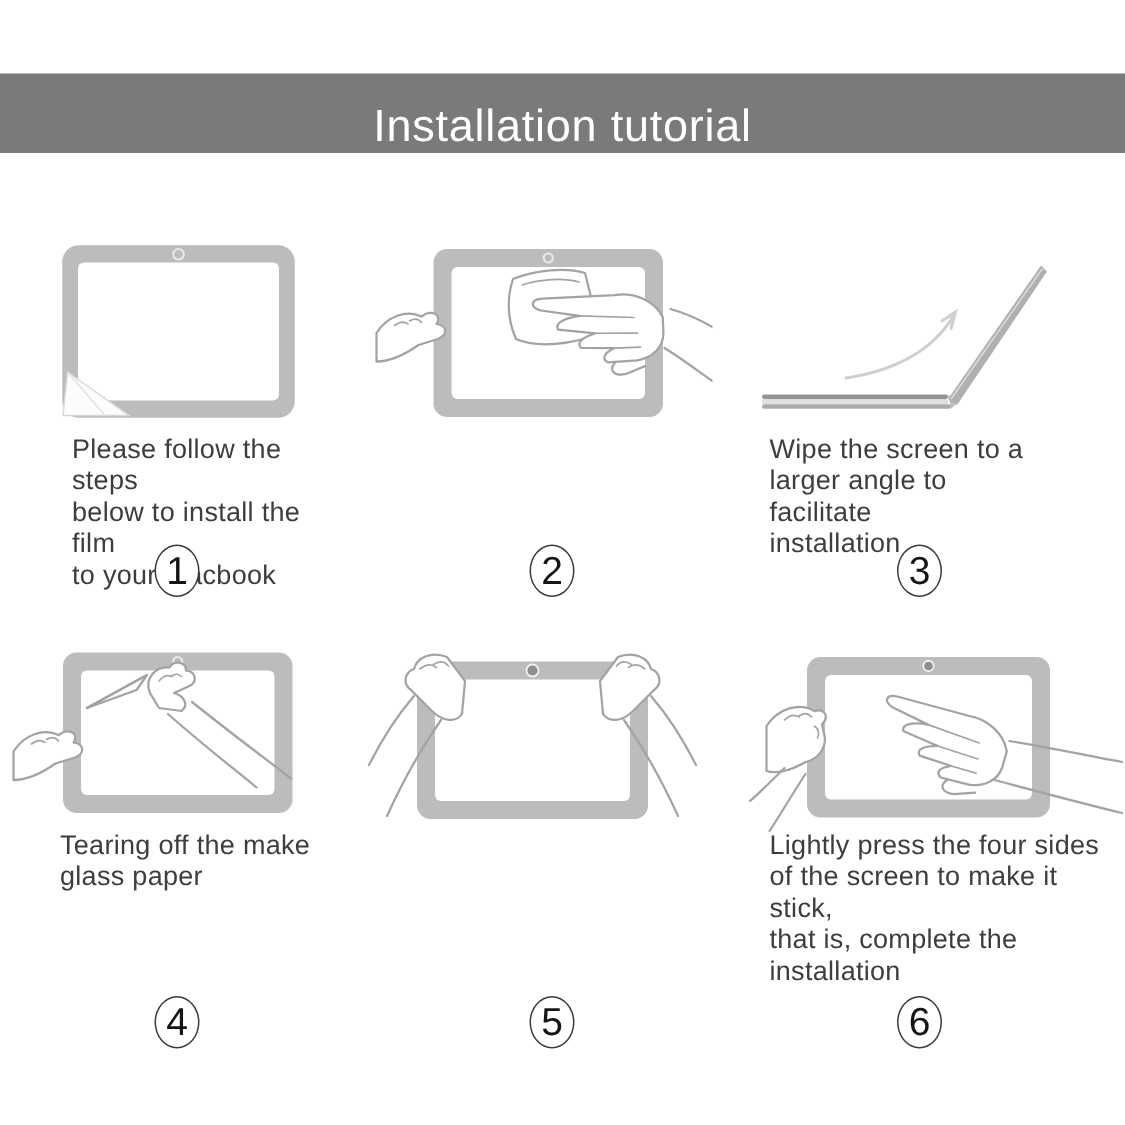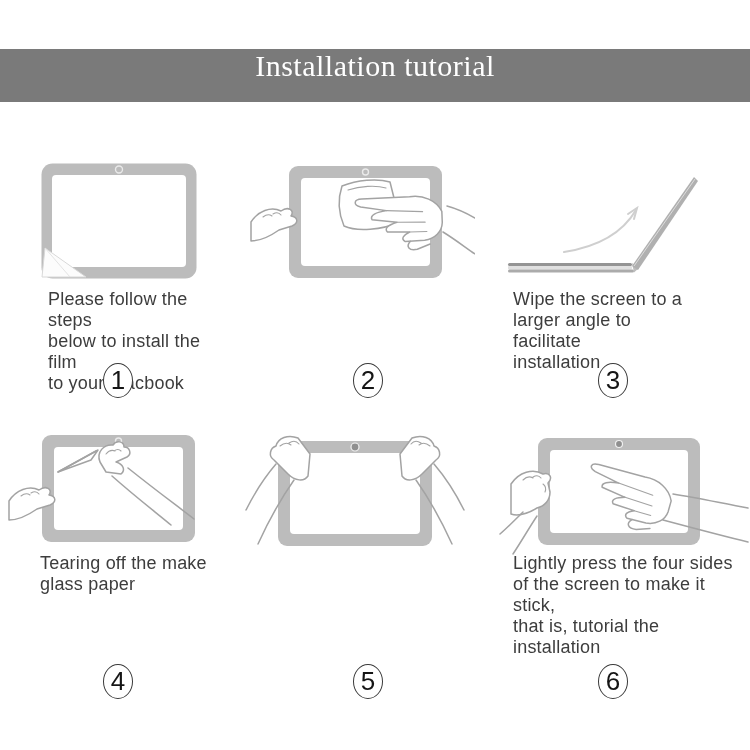--- a/index.html
+++ b/index.html
@@ -10,21 +10,21 @@
     --caption-color:#3d3d3d;
     --page-bg:#ffffff;
   }
   html,body{margin:0;padding:0;background:var(--page-bg);}
   #canvas{
     position:relative;width:750px;height:750px;background:var(--page-bg);
     font-family:"Liberation Sans","DejaVu Sans",sans-serif;overflow:hidden;
   }
   .header{
     position:absolute;left:0;top:49px;width:750px;height:53px;
-    background:var(--header-bg);display:flex;align-items:flex-start;justify-content:center;font-family:Liberation Serif, serif;
+    background:var(--header-bg);display:flex;align-items:flex-end;justify-content:center;
   }
   .header .title{
     color:var(--header-text);font-size:30px;font-weight:400;letter-spacing:.5px;
   }
   .caption{
     position:absolute;font-size:18px;line-height:21px;color:var(--caption-color);
     white-space:pre-line;letter-spacing:.2px;
   }
   .num{
     position:absolute;width:30px;height:35px;border:1.5px solid #3a3a3a;border-radius:50%;
@@ -157,16 +157,16 @@
     <circle class="cam-dot" cx="124" cy="20" r="3.5"></circle>
     <use href="#grip-left-hand" transform="translate(14,38)"></use>
     <path class="art" d="M28 88 C 20 96, 12 104, 5 110 M42 92 C 34 104, 26 118, 18 130"></path>
     <g transform="translate(96,20) rotate(26)">
       <use href="#flat-hand"></use>
     </g>
     <path class="art" d="M178 70 C 204 74, 230 80, 253 84 M168 96 C 198 104, 228 112, 253 118"></path>
   </svg>
   <div class="caption" style="left:513px;top:553px;width:235px">Lightly press the four sides
 of the screen to make it stick,
-that is, tutorial the installation</div>
+that is, complete the installation</div>
   <div class="num" style="left:598px;top:664px">6</div>
 
 </div>
 
 </body></html>

